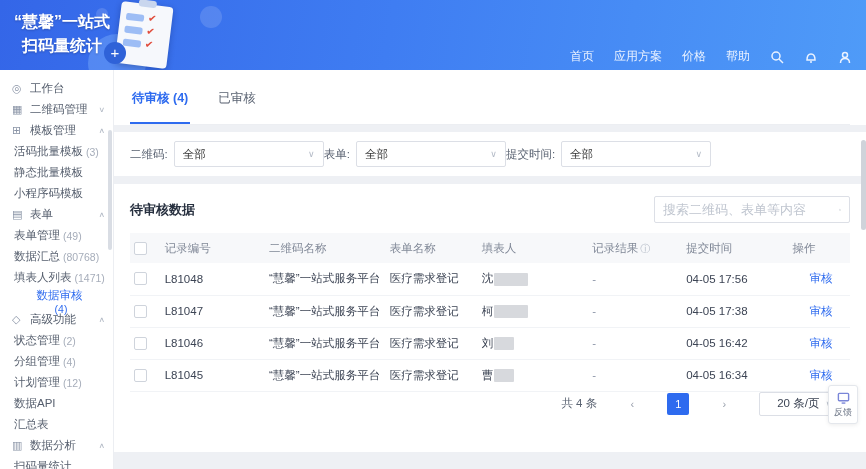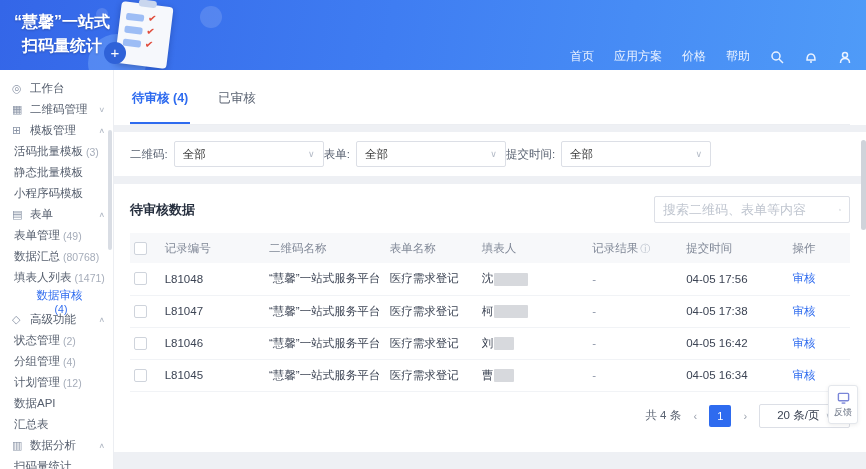--- a/index.html
+++ b/index.html
@@ -71,24 +71,24 @@
   .search-box input::placeholder { color:#bfc5cf; }
   .search-box svg { width:12px; height:12px; stroke:#9aa1ad; fill:none; stroke-width:1.6; }
 
   table { width:100%; border-collapse:collapse; table-layout:fixed; }
   thead td { background:#f7f8fa; color:#808897; font-size:11.5px; height:30px; padding:0 4px; }
   tbody td { font-size:11.5px; color:#3c4454; height:32px; padding:0 4px; border-bottom:1px solid #f1f3f6; }
   .cb { width:13px; height:13px; border:1px solid #cfd4dc; border-radius:2px; background:#fff; cursor:pointer; }
   .info-icon { color:#b3bac6; font-size:10px; margin-left:2px; }
   .mask { display:inline-block; vertical-align:middle; width:34px; height:13px; background:#d7d9dd;
     border-radius:1px; margin-left:1px; }
-  .audit-link { color:#2e6bef; cursor:pointer; }
+  .audit-link { color:#2e6bef; cursor:pointer;margin-left:17px; }
   .dash { color:#8a94a6; }
 
-  .pagination { display:flex; align-items:center; justify-content:flex-end; gap:3px; margin-top:12px;
+  .pagination { display:flex; align-items:center; justify-content:flex-end; gap:24px; margin-top:0;
     font-size:11.5px; color:#5a6372; }
   .pg-btn { min-width:22px; height:22px; line-height:22px; text-align:center; border-radius:2px;
     color:#9aa1ad; cursor:pointer; font-size:11px; }
   .pg-btn.page.active { background:#2e6bef; color:#fff; }
   .pg-size { border:1px solid #dcdfe6; border-radius:2px; height:24px; padding:0 17px; display:flex;
     align-items:center; gap:6px; cursor:pointer; color:#3c4454; }
   .pg-size .chev { color:#b3bac6; font-size:9px; }
 
   .feedback { position:absolute; right:8px; bottom:28px; width:30px; background:#fff;
     border:1px solid #e4e7ec; border-radius:3px; box-shadow:0 1px 4px rgba(0,0,0,.08);

